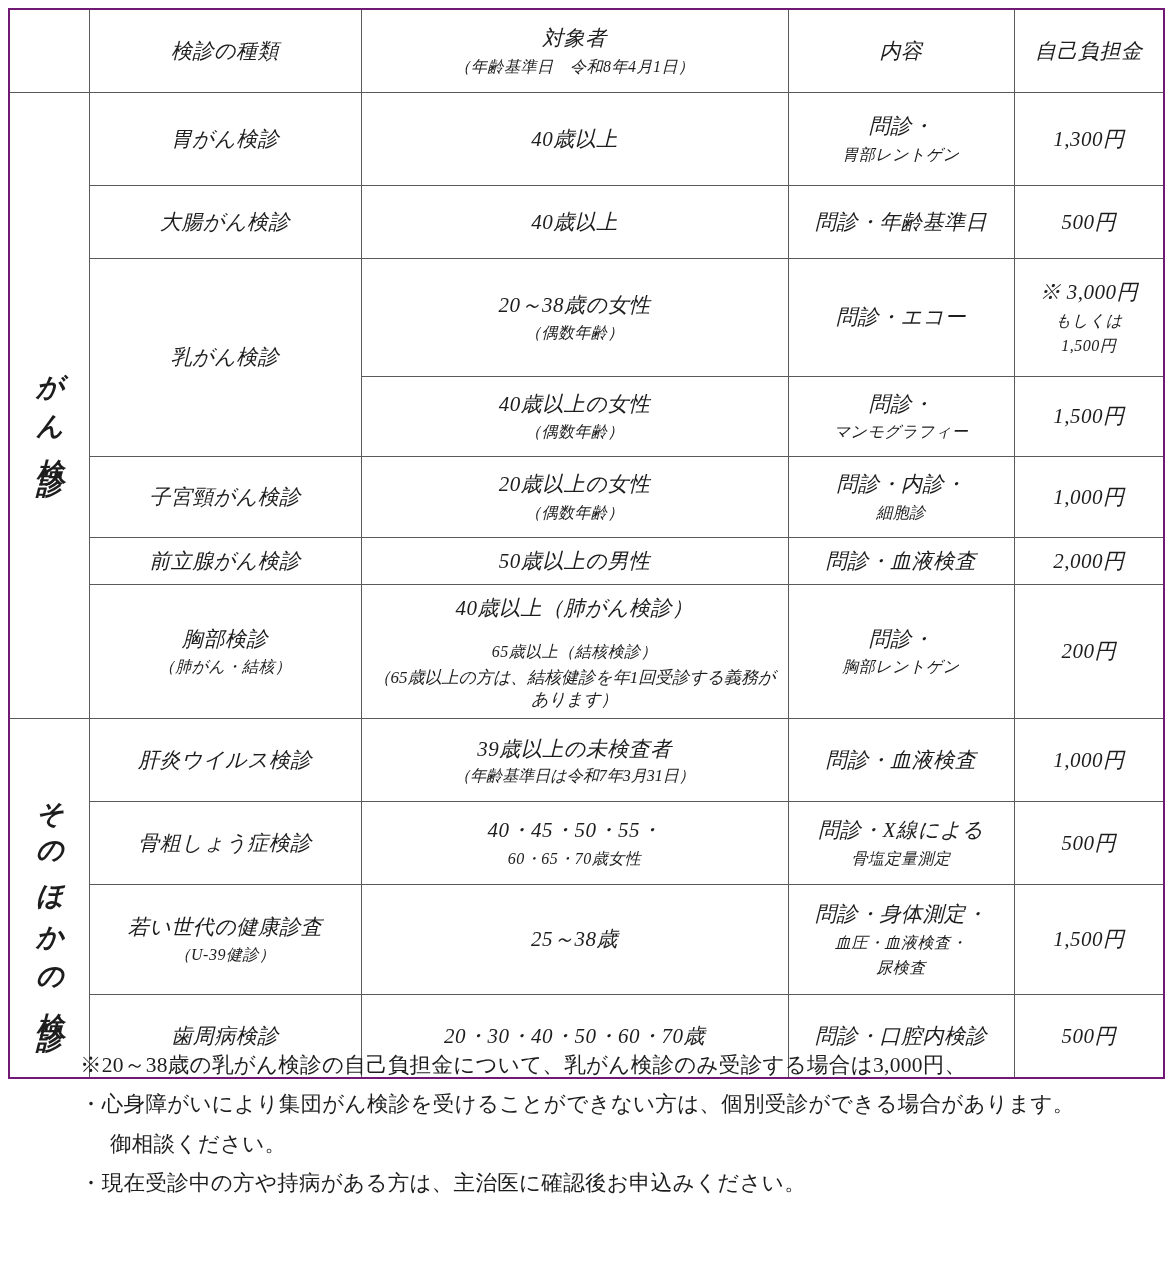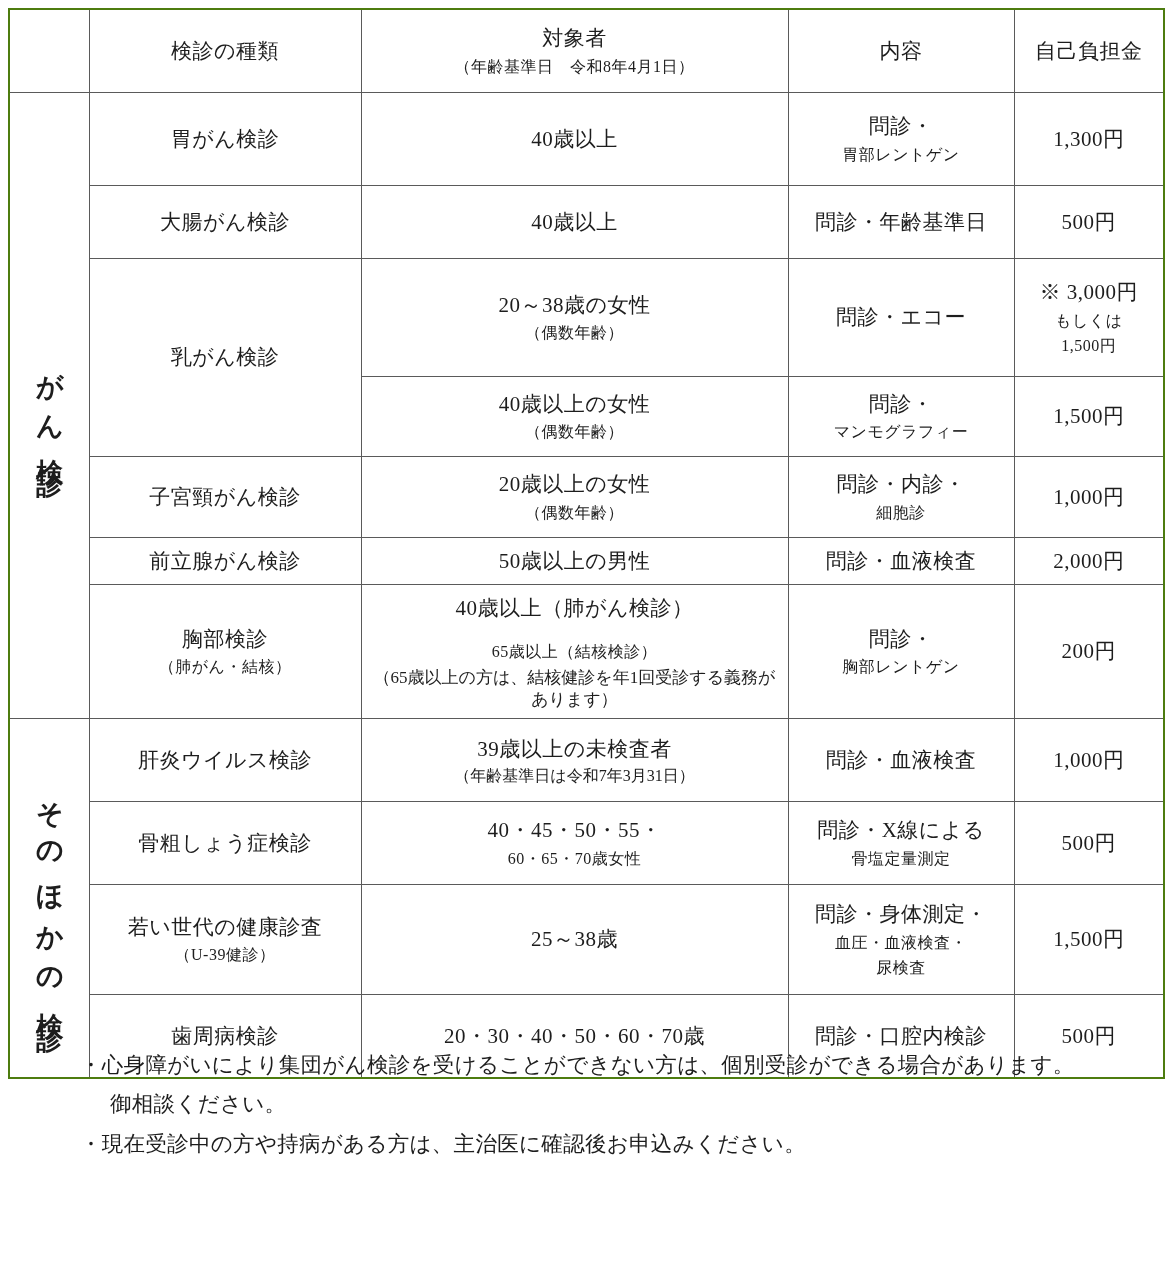--- a/index.html
+++ b/index.html
@@ -24,21 +24,21 @@
     border:1px solid #5a5a5a;
     text-align:center;
     vertical-align:middle;
     font-size:21px;
     line-height:1.55;
     padding:2px 4px;
     color:#1d1d1d;
     letter-spacing:.5px;
   }
   
-  table.screening{border:2px solid #4d7c0f;}
+  table.screening{border:2px solid #701a75;font-style:italic;}
   td.thick-top{border-top:2px solid #111;}
   td.thick-bottom{border-bottom:2px solid #111;}
   td.thick-left{border-left:2px solid #111;}
   td.thick-right{border-right:2px solid #111;}
 
   
   .c-cat{width:80px;}
   .c-type{width:272px;}
   .c-target{width:427px;}
   .c-content{width:226px;}
@@ -256,18 +256,19 @@
         <td class="thick-bottom">歯周病検診</td>
         <td class="thick-bottom">20・30・40・50・60・70歳</td>
         <td class="thick-bottom">問診・口腔内検診</td>
         <td class="thick-bottom thick-right">500円</td>
       </tr>
 
     </tbody>
   </table>
 
   <div class="notes">
+    <p>※20～38歳の乳がん検診の自己負担金について、乳がん検診のみ受診する場合は3,000円、</p>
     <p>・心身障がいにより集団がん検診を受けることができない方は、個別受診ができる場合があります。</p>
     <p class="indent">御相談ください。</p>
     <p>・現在受診中の方や持病がある方は、主治医に確認後お申込みください。</p>
   </div>
 
 </div>
 
 </body></html>

